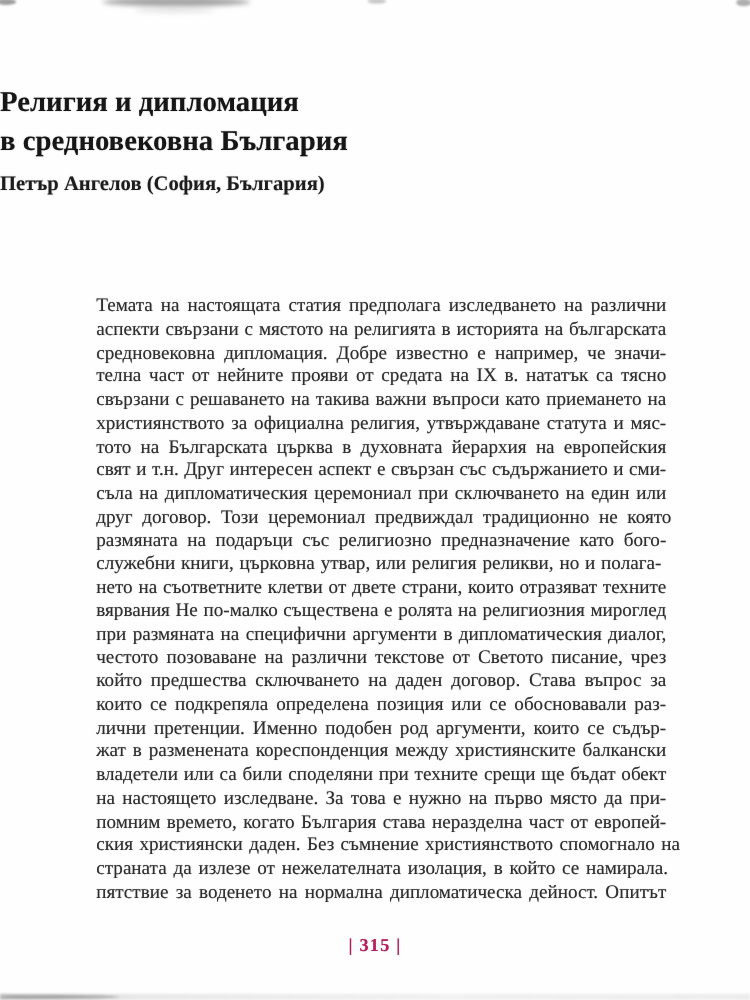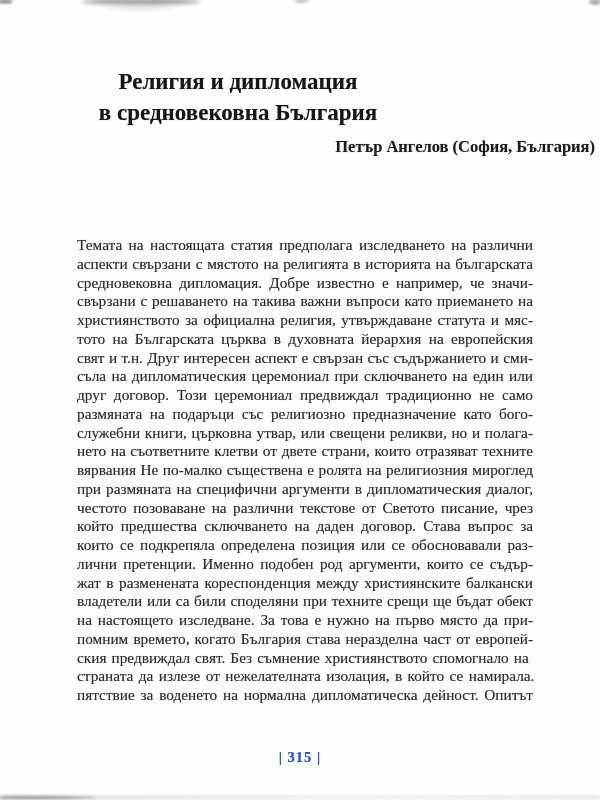--- a/index.html
+++ b/index.html
@@ -26,34 +26,34 @@
   .a-bottom-line  { left: 0; bottom: 0; width: 600px; height: 5px;
                     background: linear-gradient(to right, rgba(110,110,110,.40), rgba(150,150,150,.20) 18%, rgba(165,165,165,.14) 60%, rgba(160,160,160,.18));
                     filter: blur(1px); }
   .a-bottom-dark  { left: 0; bottom: 1px; width: 95px; height: 3px; background: rgba(90,90,90,.35); border-radius: 50%; filter: blur(1px); }
 
   
   .title-block {
     position: absolute;
     left: 0; top: 66px;
     width: 476px;
-    text-align: center;
+    text-align: left;
     font-weight: bold;
     font-size: 23px;
     line-height: 31px;
     color: #161616;
     text-shadow: 0 0 1px rgba(30,30,30,.45);
     margin: 0;
   }
   .title-line { display: block; }
   .author-line {
     position: absolute;
     left: 0; top: 137px;
     width: 595px;
-    text-align: right;
+    text-align: left;
     font-weight: bold;
     font-size: 16.5px;
     color: #1d1d1d;
     text-shadow: 0 0 1px rgba(40,40,40,.40);
   }
   .body-block {
     position: absolute;
     left: 77px; top: 236px;
     width: 456px;
     font-size: 15.3px;
@@ -67,21 +67,21 @@
     overflow: visible;
   }
   .folio {
     position: absolute;
     left: 0; top: 749px;
     width: 600px;
     text-align: center;
     font-weight: bold;
     font-size: 14.5px;
     letter-spacing: 1px;
-    color: #1d4ed8;
+    color: #be185d;
     text-shadow: 0 0 0.8px rgba(40,40,40,.45);
   }
 </style>
 </head>
 <body>
 
 <div class="scan-page">
 
   <div class="artifact a-top-smudge"></div>
   <div class="artifact a-top-smudge2"></div>
@@ -95,39 +95,40 @@
     <span class="title-line">Религия и дипломация</span>
     <span class="title-line">в средновековна България</span>
   </h1>
 
   <div class="author-line">Петър Ангелов (София, България)</div>
 
   <div class="body-block" id="bodyLines">
       <div class="bline" style="word-spacing: 2.57366px;"><span>Темата на настоящата статия предполага изследването на различни</span></div>
       <div class="bline" style="word-spacing: 0.894097px;"><span>аспекти свързани с мястото на религията в историята на българската</span></div>
       <div class="bline" style="word-spacing: 3.41071px;"><span>средновековна дипломация. Добре известно е например, че значи-</span></div>
+      <div class="bline" style="word-spacing: 2.36198px;"><span>телна част от нейните прояви от средата на IX в. нататък са тясно</span></div>
       <div class="bline" style="word-spacing: 0.987847px;"><span>свързани с решаването на такива важни въпроси като приемането на</span></div>
       <div class="bline" style="word-spacing: 1.6183px;"><span>християнството за официална религия, утвърждаване статута и мяс-</span></div>
       <div class="bline" style="word-spacing: 3.58008px;"><span>тото на Българската църква в духовната йерархия на европейския</span></div>
       <div class="bline" style="word-spacing: 0.603693px;"><span>свят и т.н. Друг интересен аспект е свързан със съдържанието и сми-</span></div>
       <div class="bline" style="word-spacing: 1.53516px;"><span>съла на дипломатическия церемониал при сключването на един или</span></div>
-      <div class="bline" style="word-spacing: 3.88616px;"><span>друг договор. Този церемониал предвиждал традиционно не само</span></div>
+      <div class="bline" style="word-spacing: 3.88616px;"><span>друг договор. Този церемониал предвиждал традиционно не която</span></div>
       <div class="bline" style="word-spacing: 3.76786px;"><span>размяната на подаръци със религиозно предназначение като бого-</span></div>
-      <div class="bline" style="word-spacing: 0.847222px;"><span>служебни книги, църковна утвар, или свещени реликви, но и полага-</span></div>
+      <div class="bline" style="word-spacing: 0.847222px;"><span>служебни книги, църковна утвар, или религия реликви, но и полага-</span></div>
       <div class="bline" style="word-spacing: 0.814236px; text-align: center;"><span>нето на съответните клетви от двете страни, които отразяват техните</span></div>
       <div class="bline" style="word-spacing: 0.697266px;"><span>вярвания Не по-малко съществена е ролята на религиозния мироглед</span></div>
       <div class="bline" style="word-spacing: 1.27902px;"><span>при размяната на специфични аргументи в дипломатическия диалог,</span></div>
       <div class="bline" style="word-spacing: 2.64258px;"><span>честото позоваване на различни текстове от Светото писание, чрез</span></div>
       <div class="bline" style="word-spacing: 3.22461px;"><span>който предшества сключването на даден договор. Става въпрос за</span></div>
       <div class="bline" style="word-spacing: 2.47461px;"><span>които се подкрепяла определена позиция или се обосновавали раз-</span></div>
       <div class="bline" style="word-spacing: 2.53125px;"><span>лични претенции. Именно подобен род аргументи, които се съдър-</span></div>
       <div class="bline" style="word-spacing: 1.7474px;"><span>жат в разменената кореспонденция между християнските балкански</span></div>
       <div class="bline" style="word-spacing: 0.842187px;"><span>владетели или са били споделяни при техните срещи ще бъдат обект</span></div>
       <div class="bline" style="word-spacing: 1.99432px;"><span>на настоящето изследване. За това е нужно на първо място да при-</span></div>
       <div class="bline" style="word-spacing: 1.29883px;"><span>помним времето, когато България става неразделна част от европей-</span></div>
-      <div class="bline" style="word-spacing: 1.23438px;"><span>ския предвиждал свят. Без съмнение християнството спомогнало на</span></div>
+      <div class="bline" style="word-spacing: 1.23438px;"><span>ския християнски даден. Без съмнение християнството спомогнало на</span></div>
       <div class="bline" style="word-spacing: 1.58681px;"><span>страната да излезе от нежелателната изолация, в който се намирала.</span></div>
       <div class="bline" style="word-spacing: 1.97545px;"><span>пятствие за воденето на нормална дипломатическа дейност. Опитът</span></div>
     </div>
 
   <div class="folio">| 315 |</div>
 
 </div>
 
 </body></html>

